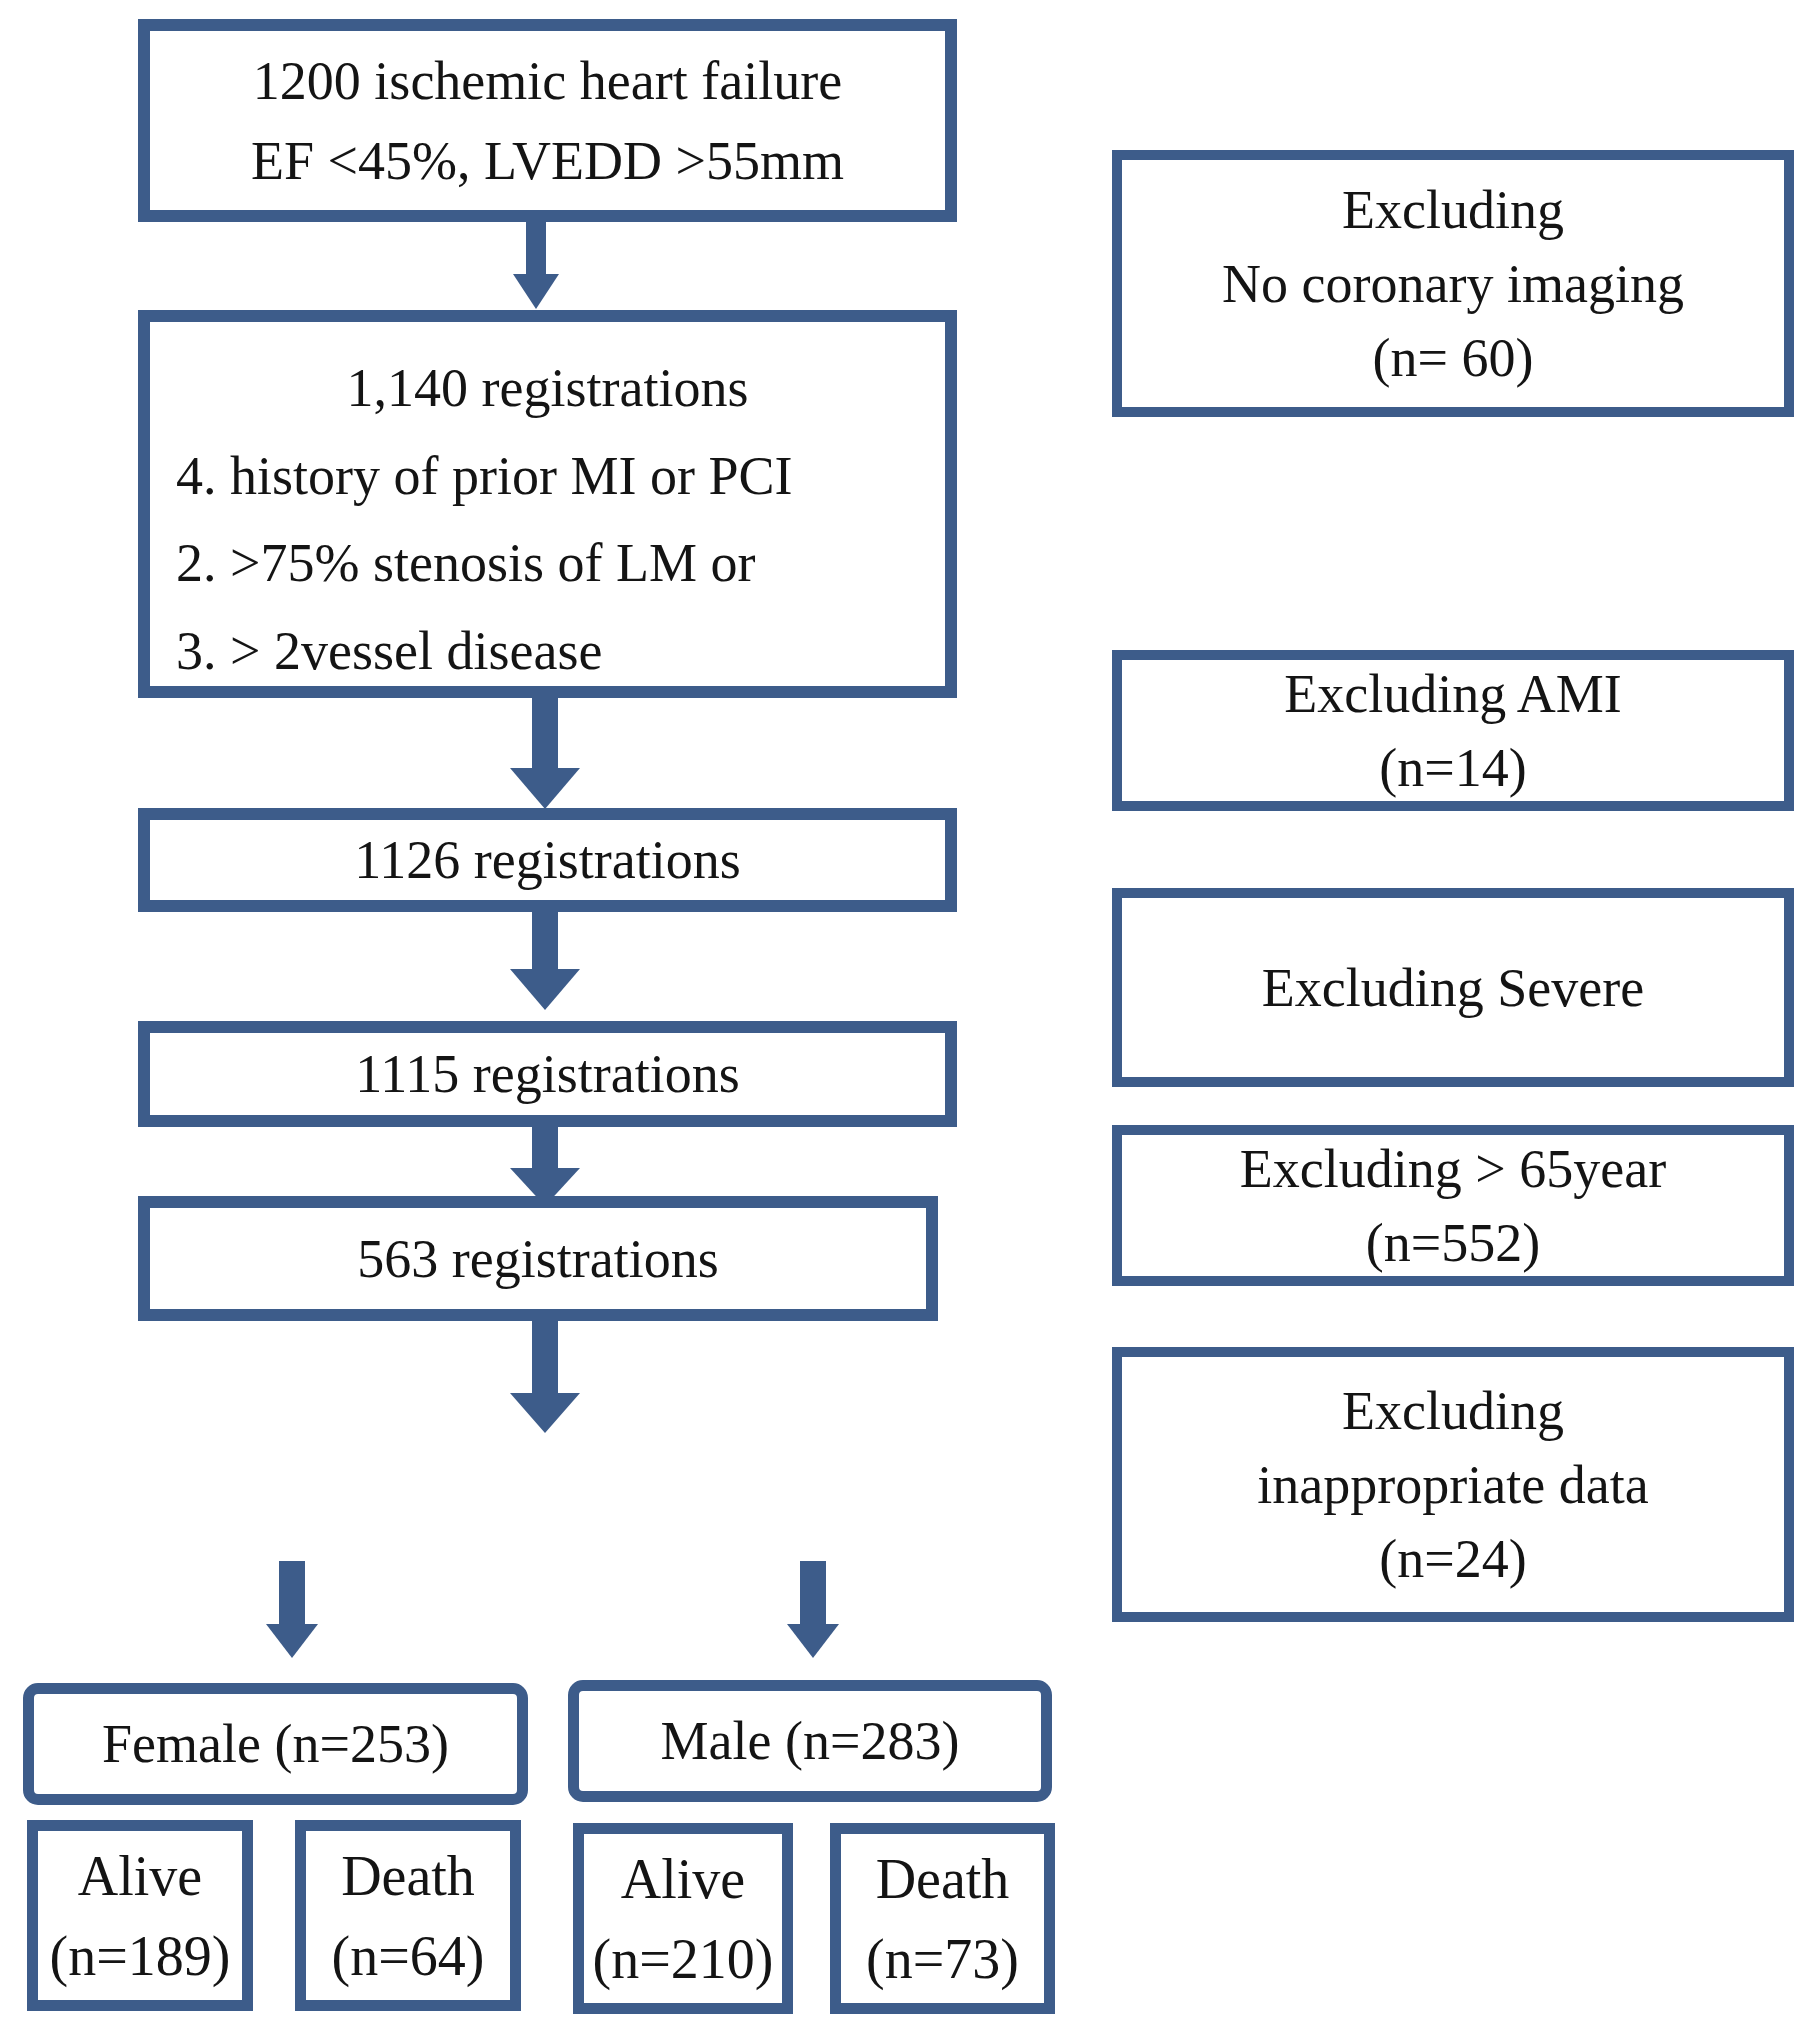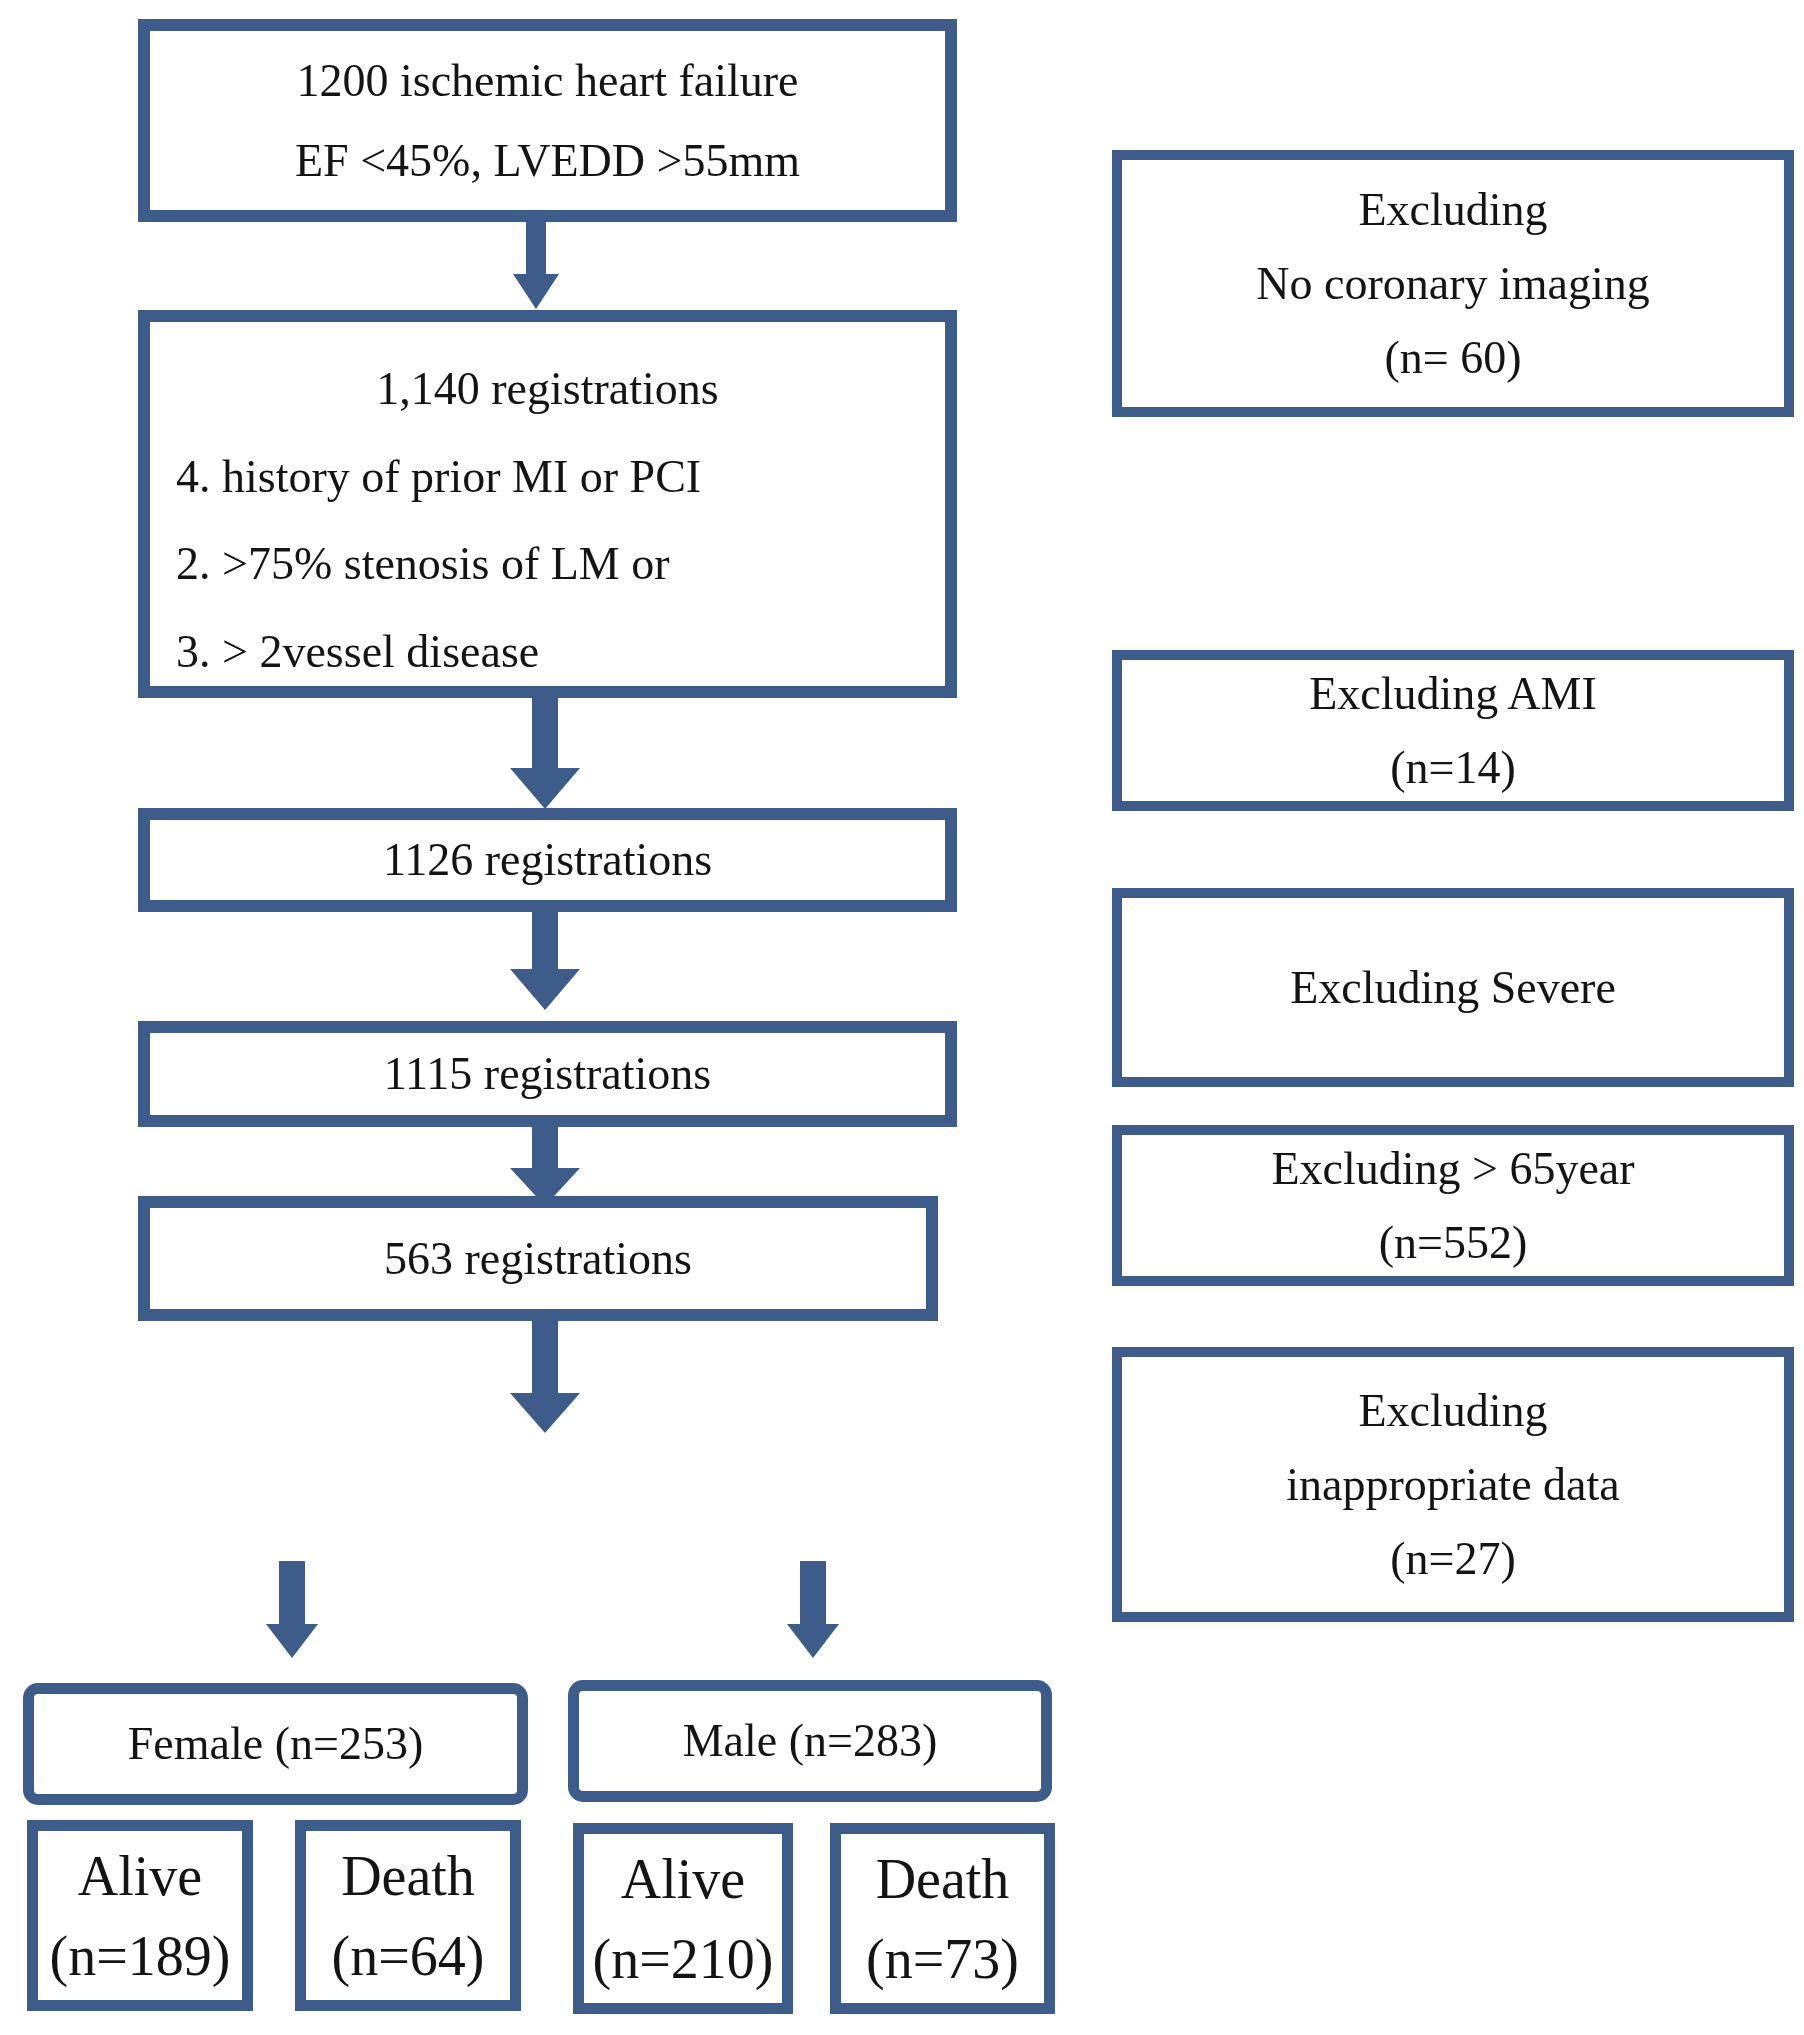--- a/index.html
+++ b/index.html
@@ -18,21 +18,21 @@
   }
   .fbox {
     position: absolute;
     box-sizing: border-box;
     border: 12.2px solid var(--accent);
     background: var(--background);
     display: flex;
     flex-direction: column;
     align-items: center;
     justify-content: center;
-    font-size: 46px;
+    font-size: 54px;
     line-height: 80px;
     text-align: center;
   }
   .fbox .line { width: 100%; }
   
   .criteria { justify-content: space-between; padding-top: 32px; line-height: 69px; }
   .criteria .line { text-align: left; padding-left: 26px; box-sizing: border-box; }
   .criteria .line.centered { text-align: center; padding-left: 0; }
   
   .rbox { border-width: 10.7px; line-height: 74px; }
@@ -141,17 +141,17 @@
   </div>
 
   <div class="fbox rbox" style="left:1112px; top:1125px; width:682px; height:161px;">
     <div class="line">Excluding &gt; 65year</div>
     <div class="line">(n=552)</div>
   </div>
 
   <div class="fbox rbox" style="left:1112px; top:1347px; width:682px; height:275px;">
     <div class="line">Excluding</div>
     <div class="line">inappropriate data</div>
-    <div class="line">(n=27)</div>
+    <div class="line">(n=24)</div>
   </div>
 
 </div>
 
 
 </body></html>

